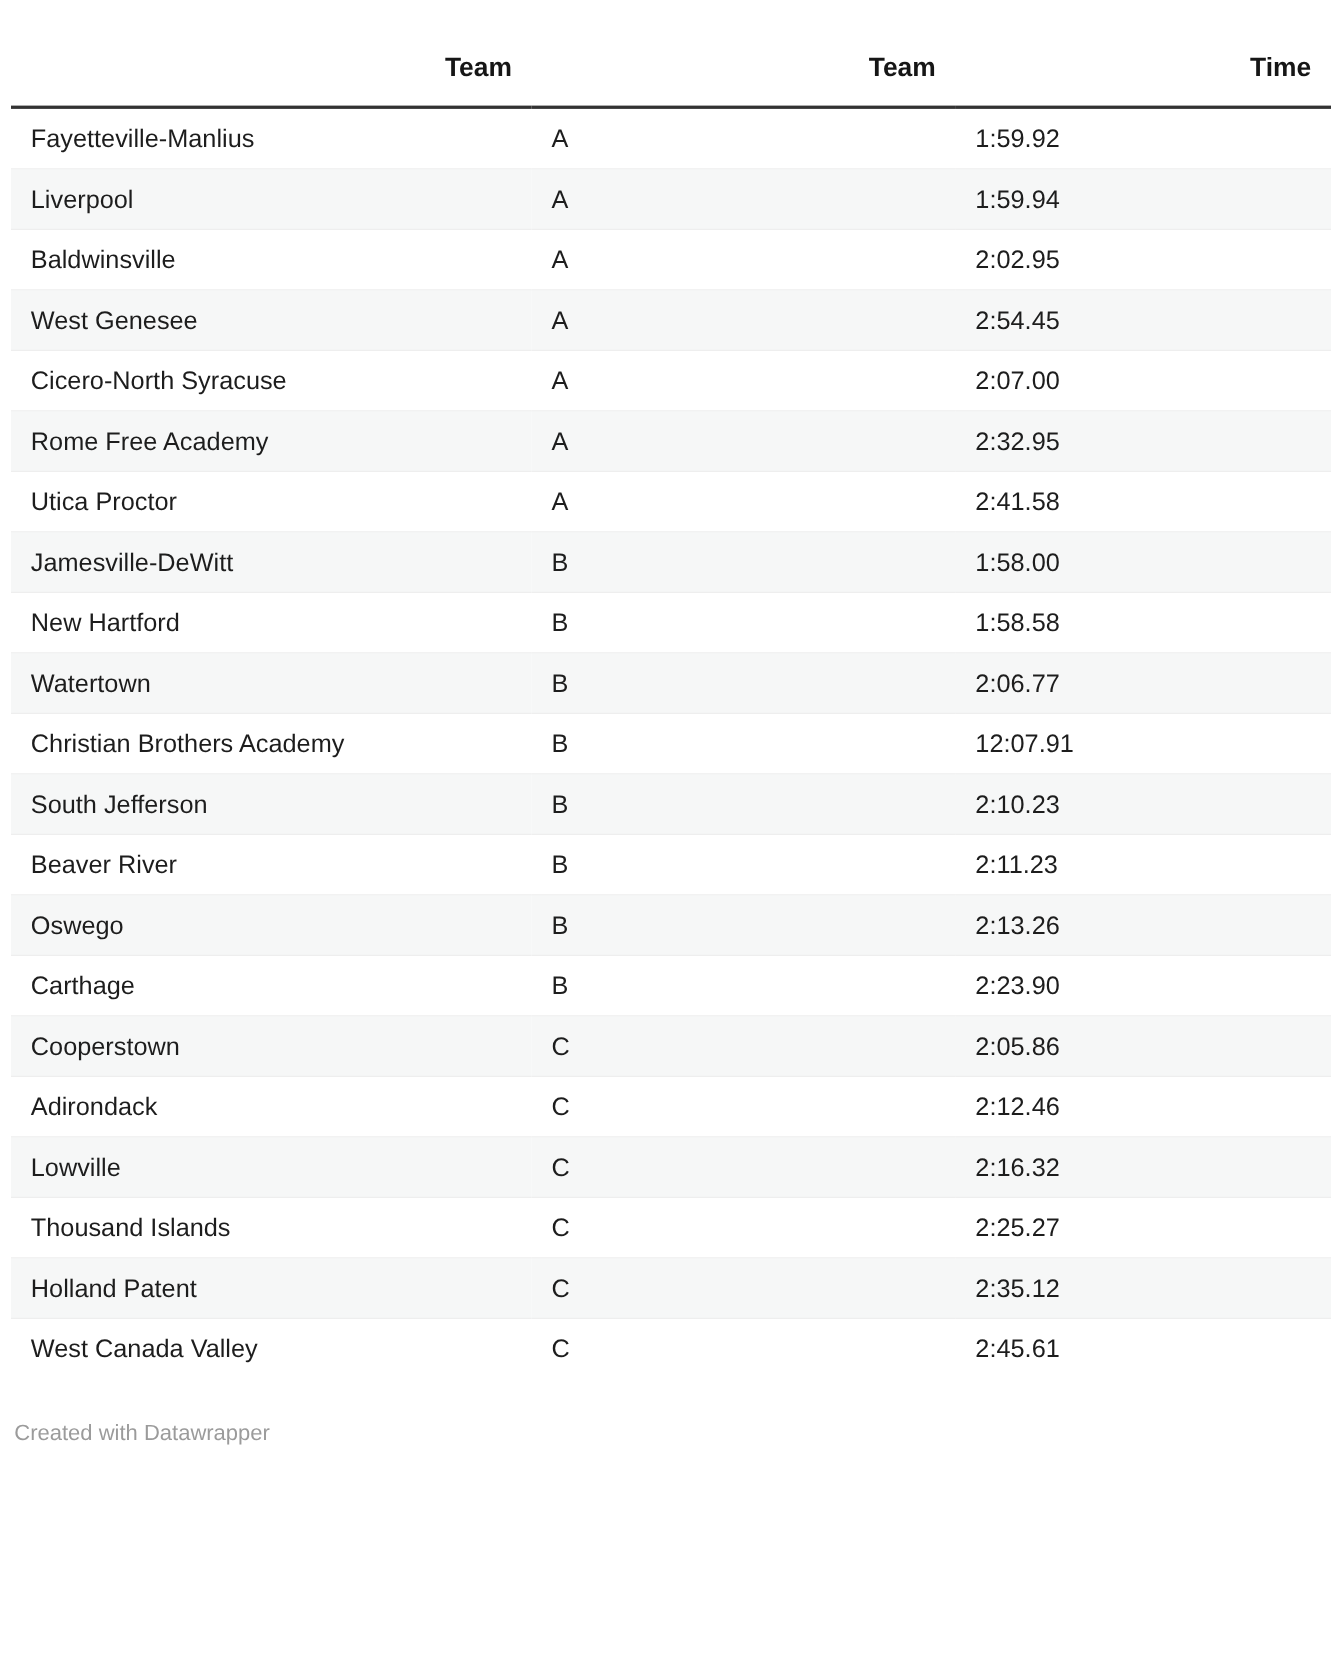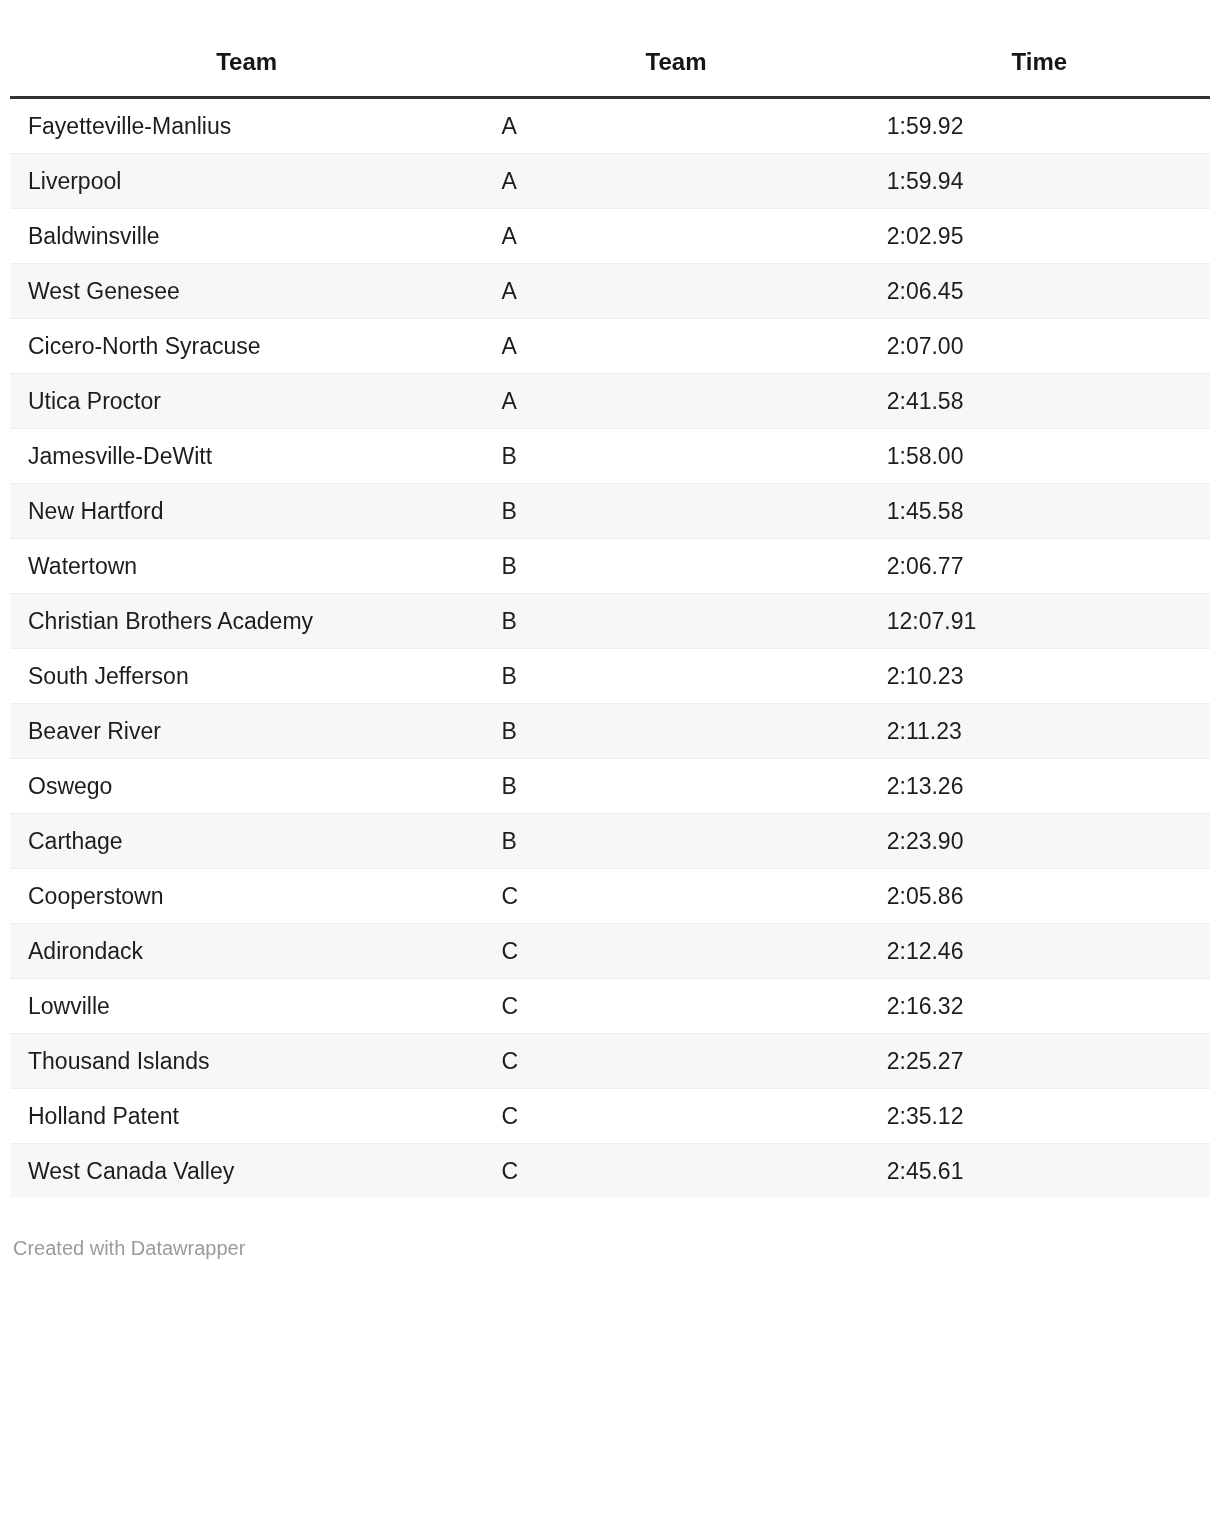--- a/index.html
+++ b/index.html
@@ -18,21 +18,21 @@
     height: 1526px;
     padding: 30px 10px 0 10px;
     position: relative;
   }
   table.results {
     width: 100%;
     border-collapse: collapse;
     table-layout: fixed;
   }
   table.results thead th {
-    text-align: center;
+    text-align: right;
     font-size: 24px;
     font-weight: 700;
     color: #161616;
     line-height: 28px;
     padding: 18px 18px 20px 18px;
     border-bottom: 3px solid #333333;
   }
   th.col-team { width: 40%; }
   th.col-class { width: 32%; }
   th.col-time { width: 28%; }
@@ -84,41 +84,46 @@
           <td>1:59.94</td>
         </tr>
         <tr>
           <td>Baldwinsville</td>
           <td>A</td>
           <td>2:02.95</td>
         </tr>
         <tr>
           <td>West Genesee</td>
           <td>A</td>
-          <td>2:06.45</td>
+          <td>2:54.45</td>
         </tr>
         <tr>
           <td>Cicero-North Syracuse</td>
           <td>A</td>
           <td>2:07.00</td>
+        </tr>
+        <tr>
+          <td>Rome Free Academy</td>
+          <td>A</td>
+          <td>2:32.95</td>
         </tr>
         <tr>
           <td>Utica Proctor</td>
           <td>A</td>
           <td>2:41.58</td>
         </tr>
         <tr>
           <td>Jamesville-DeWitt</td>
           <td>B</td>
           <td>1:58.00</td>
         </tr>
         <tr>
           <td>New Hartford</td>
           <td>B</td>
-          <td>1:45.58</td>
+          <td>1:58.58</td>
         </tr>
         <tr>
           <td>Watertown</td>
           <td>B</td>
           <td>2:06.77</td>
         </tr>
         <tr>
           <td>Christian Brothers Academy</td>
           <td>B</td>
           <td>12:07.91</td>

